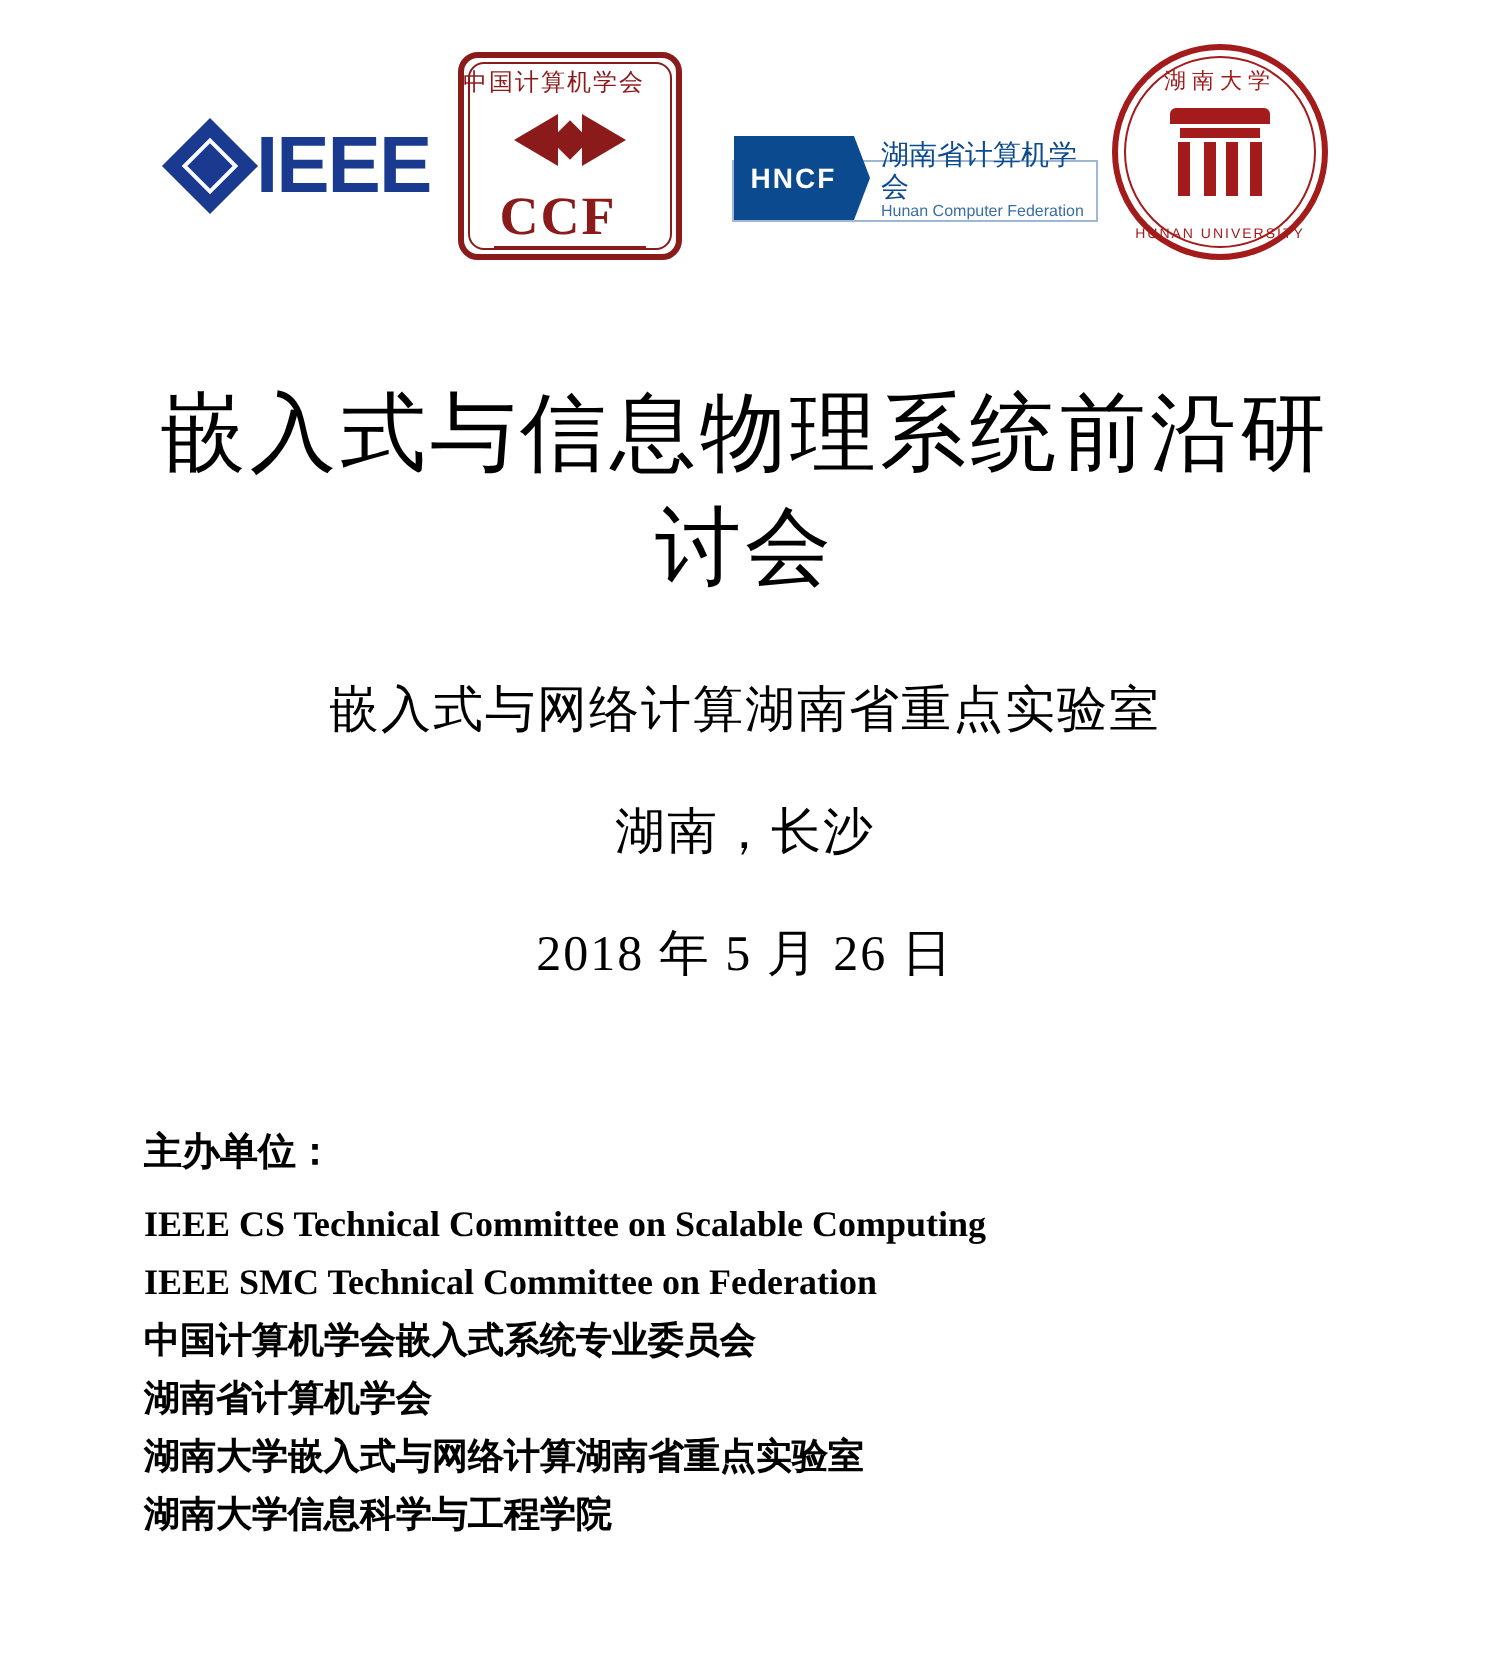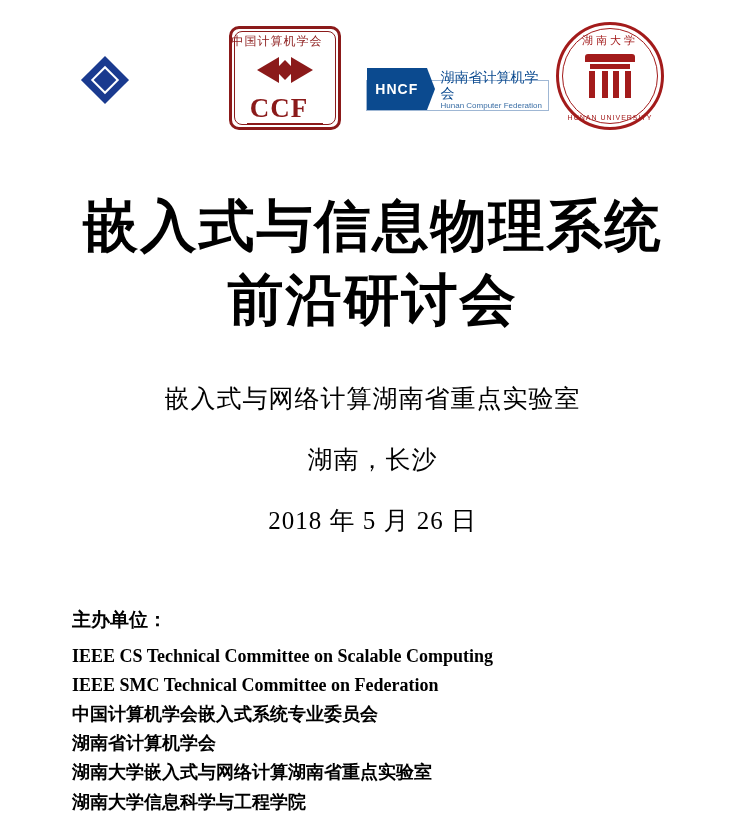--- a/index.html
+++ b/index.html
@@ -277,29 +277,29 @@
     letter-spacing: 1px;
     font-family: "Liberation Sans", sans-serif;
   }
 
   
   .title-block {
     margin-top: 40px;
     text-align: center;
   }
   .main-title {
-    font-size: 56px;
-    font-weight: bold;
+    font-size: 43px;
+    font-weight: normal;
     line-height: 1.32;
     letter-spacing: 2px;
     font-family: "Liberation Serif", serif;
     padding: 0 60px;
   }
   .subtitle {
-    margin-top: 44px;
+    margin-top: 34px;
     font-size: 25px;
     letter-spacing: 1px;
   }
   .location {
     margin-top: 28px;
     font-size: 25px;
     letter-spacing: 1px;
   }
   .date {
     margin-top: 28px;
@@ -325,20 +325,21 @@
 </style>
 </head>
 <body>
 
 <div class="logo-strip">
 
   <div class="ieee-logo">
     <div class="ieee-diamond">
         <span></span>
       </div>
+    <div class="ieee-text">IEEE</div>
   </div>
 
   <div class="ccf-logo">
     <div class="ccf-ring"></div>
     <div class="ccf-ring2"></div>
     <div class="ccf-top-text">中国计算机学会</div>
     <div class="ccf-emblem">
       <div class="tri left"></div>
       <div class="tri right"></div>
       <div class="diamond"></div>

